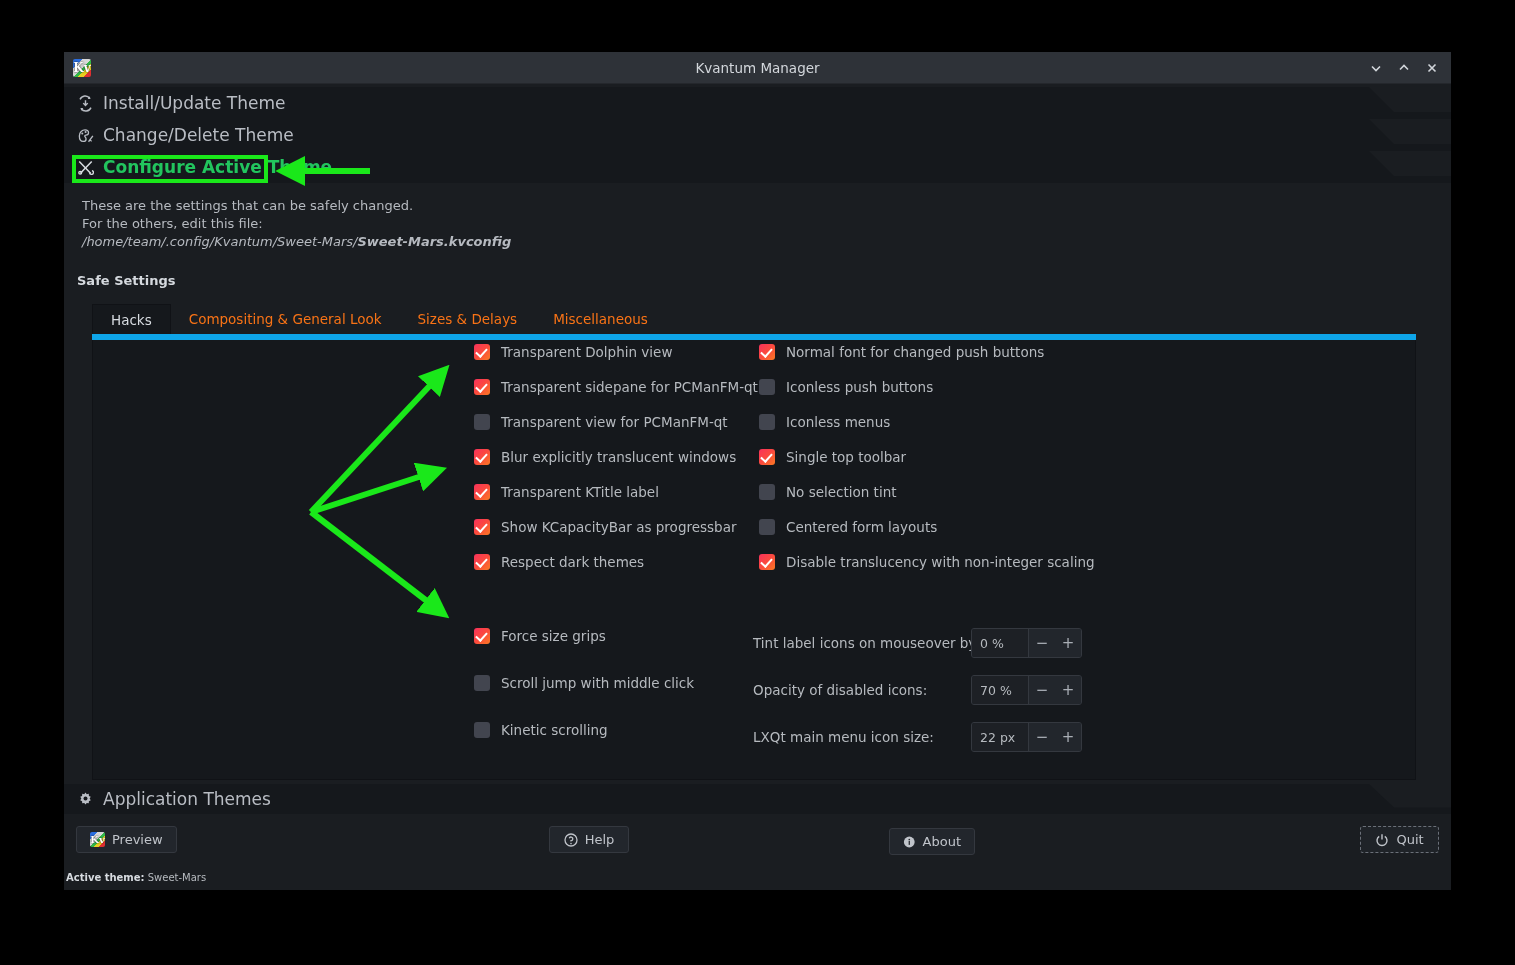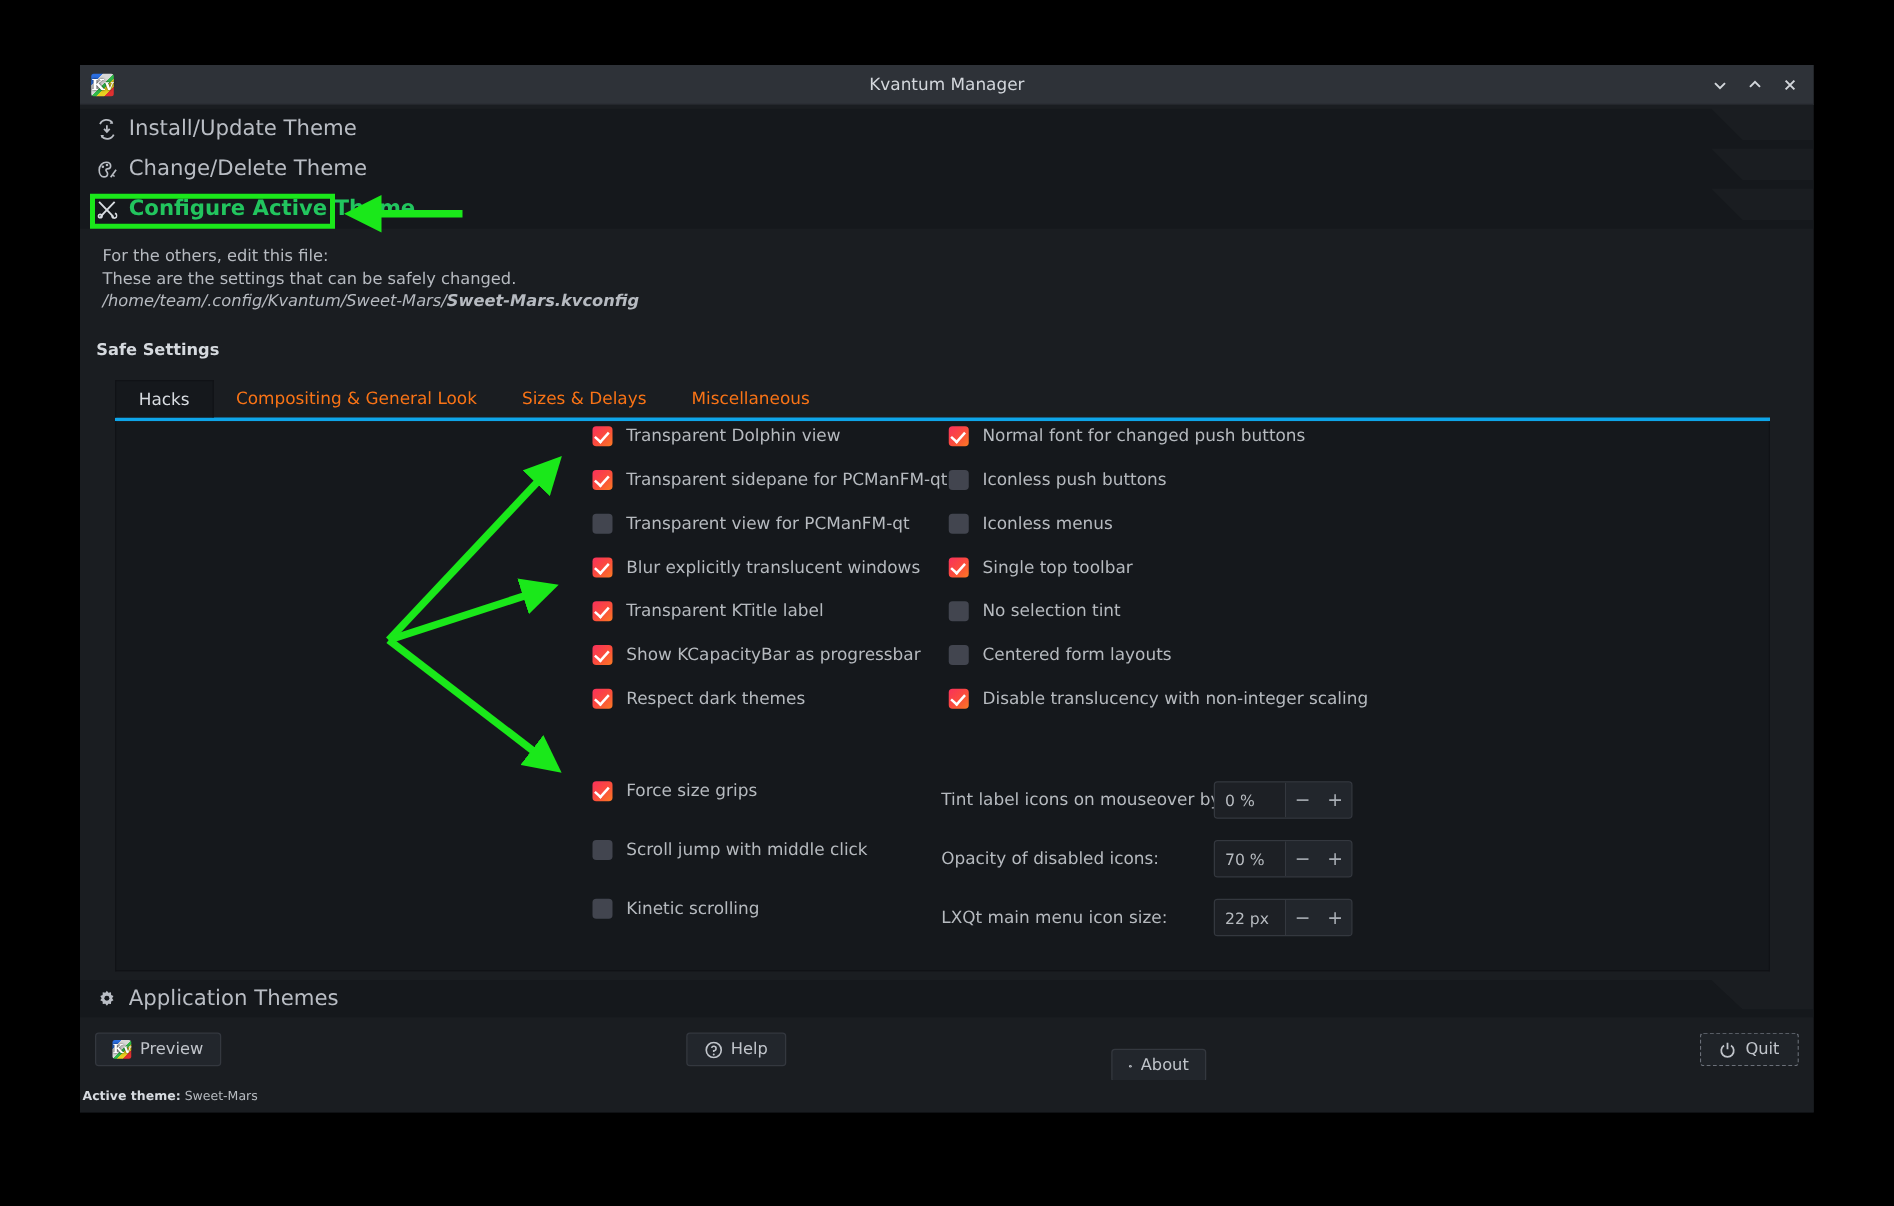--- a/index.html
+++ b/index.html
@@ -121,21 +121,21 @@
     font-weight: bold;
     color: #d5d9de;
   }
 
   
   .tabwrap { margin: 16px 0 0 28px; width: 1324px; }
   .tabbar {
     display: flex;
     align-items: flex-end;
     height: 30px;
-    border-bottom: 3px solid #0ea5e9;
+    border-bottom: 6px solid #0ea5e9;
     background: #1a1d21;
   }
   .tab {
     padding: 0 18px;
     height: 30px;
     line-height: 30px;
     font-size: 13.5px;
     color: #f97316;
     background: transparent;
     box-sizing: border-box;
@@ -371,22 +371,22 @@
           <path d="M15.6 2.6 L6.6 12.0 M6.6 12.0 L3.6 15.4" stroke="#d8dce1" stroke-width="1.6" fill="none"></path>
           <circle cx="3.4" cy="14.6" r="1.5" fill="none" stroke="#d8dce1" stroke-width="1.4"></circle>
           <path d="M13.4 14.2 A2 2 0 1 0 15.8 12.4" fill="none" stroke="#d8dce1" stroke-width="1.4"></path>
         </svg>
         <span class="section-label">Configure Active Theme</span>
       </div>
       <div class="highlight-box"></div>
     </div>
 
     <div class="intro">
+      <div>These are the settings that can be safely changed.</div>
       <div>For the others, edit this file:</div>
-      <div>These are the settings that can be safely changed.</div>
       <div class="path"><span>/home/team/.config/Kvantum/Sweet-Mars/</span><b>Sweet-Mars.kvconfig</b></div>
     </div>
 
     <div class="safe-settings">Safe Settings</div>
 
     <div class="tabwrap">
       <div class="tabbar">
         <div class="tab selected">Hacks</div>
         <div class="tab">Compositing &amp; General Look</div>
         <div class="tab">Sizes &amp; Delays</div>
@@ -529,21 +529,21 @@
         <span>Preview</span>
       </div>
       <div class="btn" style="left:485px; top:2px; width:80px;">
         <svg width="14" height="14" viewBox="0 0 14 14">
           <circle cx="7" cy="7" r="6" fill="none" stroke="#c0c4ca" stroke-width="1.3"></circle>
           <path d="M5.3 5.3 A1.8 1.8 0 1 1 7 7.6 V8.6" fill="none" stroke="#c0c4ca" stroke-width="1.3"></path>
           <circle cx="7" cy="10.6" r="0.8" fill="#c0c4ca"></circle>
         </svg>
         <span>Help</span>
       </div>
-      <div class="btn" style="left:825px; top:15px; width:76px;">
+      <div class="btn" style="left:825px; top:4px; width:86px;">
         <svg width="14" height="14" viewBox="0 0 14 14">
           <circle cx="7" cy="7" r="6" fill="#c0c4ca"></circle>
           <rect x="6.3" y="5.8" width="1.4" height="4.4" fill="#22262c"></rect>
           <circle cx="7" cy="4.2" r="0.95" fill="#22262c"></circle>
         </svg>
         <span>About</span>
       </div>
       <div class="btn dashed" style="left:1296px; top:2px; width:79px;">
         <svg width="14" height="14" viewBox="0 0 14 14">
           <path d="M4.2 3.4 A5 5 0 1 0 9.8 3.4" fill="none" stroke="#c0c4ca" stroke-width="1.4"></path>

